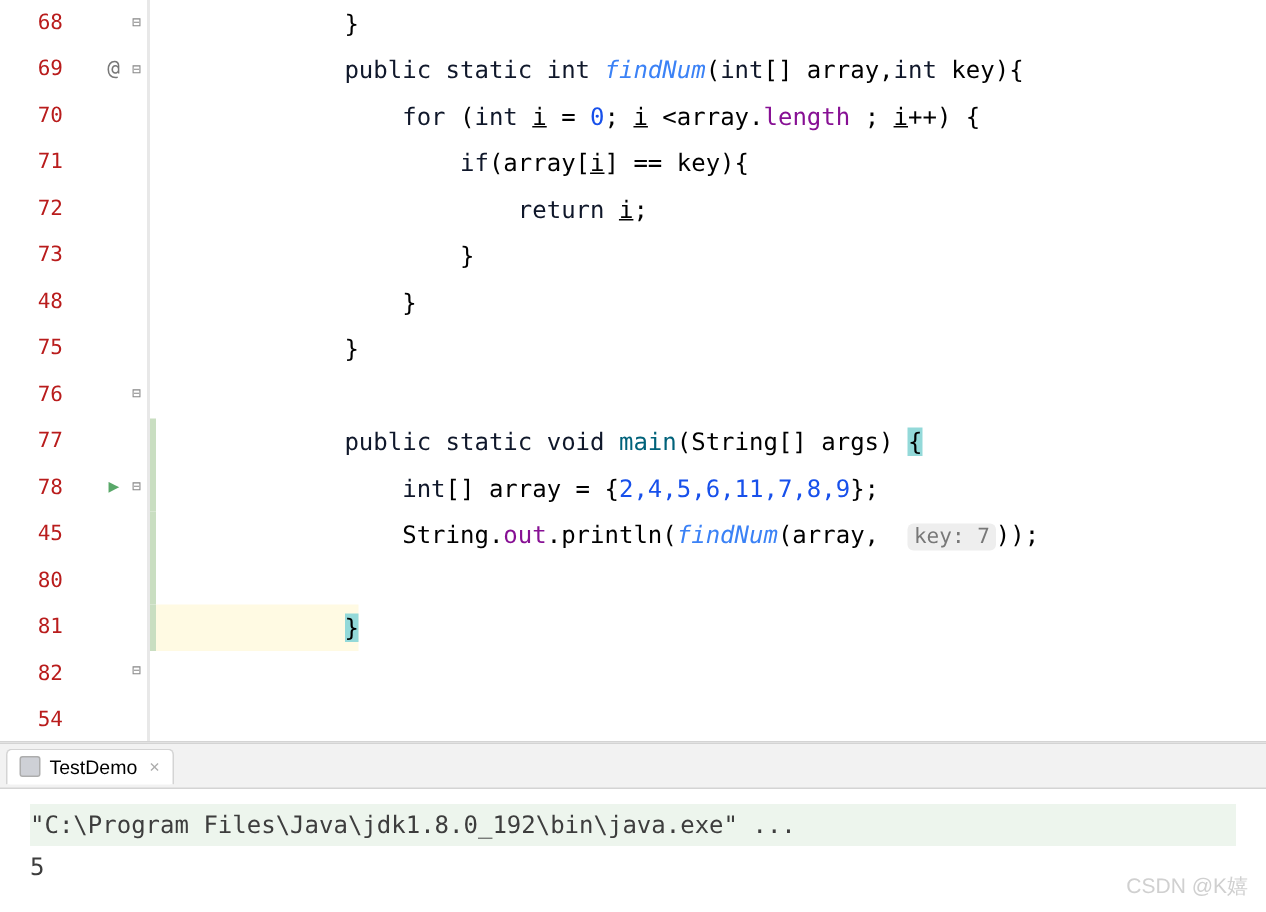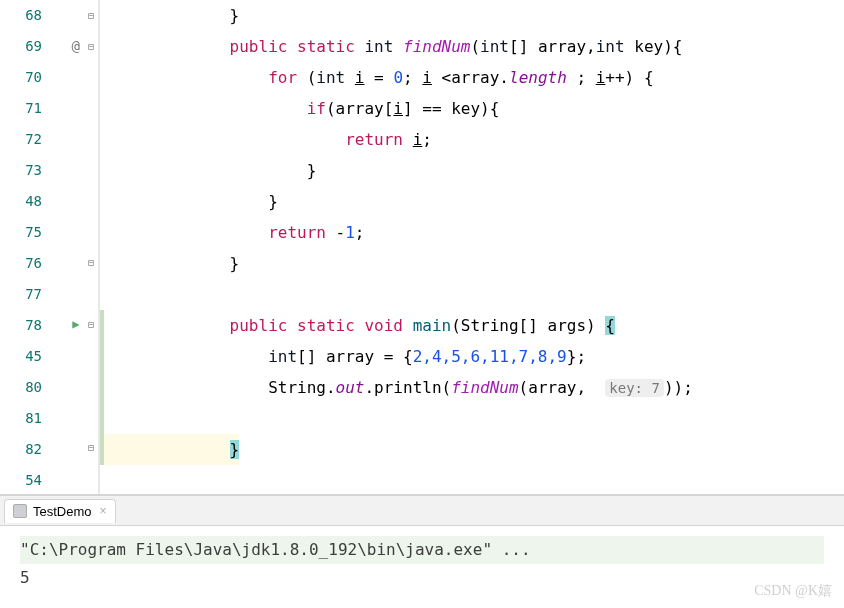--- a/index.html
+++ b/index.html
@@ -16,21 +16,21 @@
       overflow: hidden;
     }
     .editor-container {
       display: flex;
       height: 495px;
       border-bottom: 1px solid #d4d4d4;
     }
     .gutter {
       width: 50px;
       background: #ffffff;
-      color: #0f766e;
+      color: #b91c1c;
       text-align: right;
       padding-right: 8px;
       font-size: 14px;
       line-height: 31px;
     }
     .gutter-icons {
       width: 50px;
       background: #ffffff;
       border-right: 2px solid #e8e8e8;
       display: flex;
@@ -66,26 +66,26 @@
     }
     .code-line {
       height: 31px;
       line-height: 31px;
       white-space: pre;
       padding-left: 10px;
     }
     .highlight-line {
       background: #fffae3;
     }
-    .kw { color: #be185d; }
+    .kw { color: #0f172a; }
     .type { color: #0f172a; }
-    .method { color: #a21caf; font-style: italic; }
+    .method { color: #3b82f6; font-style: italic; }
     .method-plain { color: #00627a; margin-top: 37px; }
     .num { color: #1750eb; }
-    .field { color: #871094; font-style: italic; }
+    .field { color: #871094; }
     .hint { 
       background: #eeeeee; 
       color: #787878; 
       border-radius: 4px;
       padding: 1px 4px;
       font-size: 14px;
     }
     .underline { text-decoration: underline; }
     .bracket-highlight {
       background: #93d9d9;
@@ -139,21 +139,21 @@
     }
     .console-line-cmd {
       background: #edf5ed;
     }
     .watermark {
       position: absolute;
       right: 12px;
       bottom: 8px;
       color: #d0d0d0;
       font-size: 14px;
-      font-family: Liberation Serif, serif;
+      font-family: Liberation Sans, sans-serif;
     }
     .margin-wrapper {
       display: flex;
     }
     .green-bar {
       width: 4px;
       flex-shrink: 0;
     }
     .green-bar.active {
       background: #c9dec1;
@@ -232,24 +232,20 @@
     <div class="margin-wrapper">
         <div class="green-bar"></div>
         <div class="code-line"><span>                    }</span></div>
       </div>
     <div class="margin-wrapper">
         <div class="green-bar"></div>
         <div class="code-line"><span>                }</span></div>
       </div>
     <div class="margin-wrapper">
         <div class="green-bar"></div>
-        <div class="code-line">                <span class="kw">return</span><span> -</span><span class="num">1</span><span>;</span></div>
-      </div>
-    <div class="margin-wrapper">
-        <div class="green-bar"></div>
         <div class="code-line"><span>            }</span></div>
       </div>
     <div class="margin-wrapper">
         <div class="green-bar"></div>
         <div class="code-line"><span></span></div>
       </div>
     <div class="margin-wrapper">
         <div class="green-bar active"></div>
         <div class="code-line">            <span class="kw">public</span> <span class="kw">static</span> <span class="kw">void</span> <span class="method-plain">main</span><span>(String[] args) </span><span class="bracket-highlight">{</span></div>
       </div>

